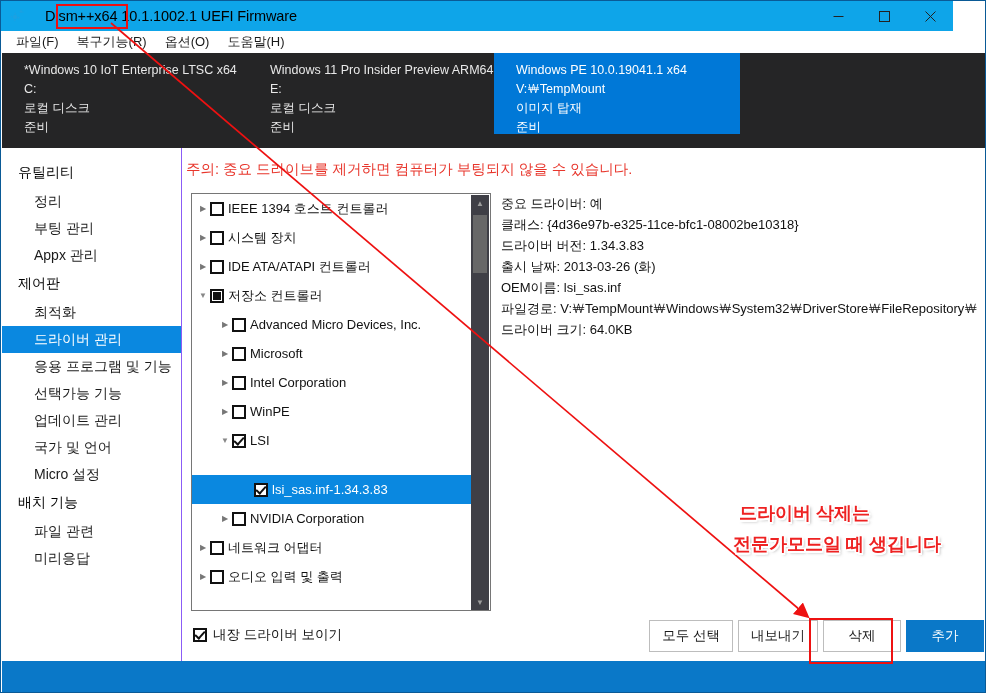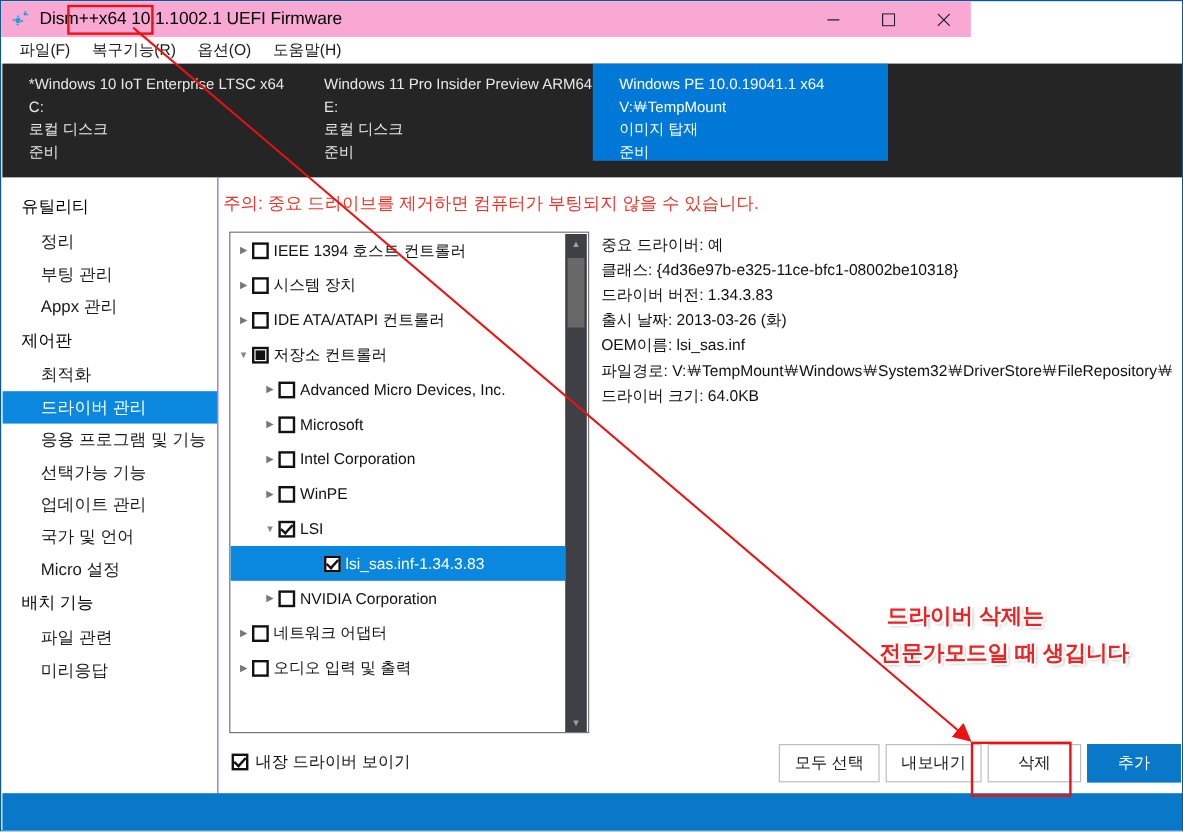--- a/index.html
+++ b/index.html
@@ -14,23 +14,23 @@
     position: relative;
     width: 986px; height: 693px;
     background: #ffffff;
     border: 1px solid #0a5a96;
     overflow: hidden;
   }
 
   
   .titlebar {
     position: absolute; left: 0; top: 0;
-    width: 808px; height: 30px;
-    background: #f9a8d4;
-    display: flex; align-items: center;
+    width: 952px; height: 30px;
+    background: #0ea5e9;
+    display: flex; align-items: center; gap: 12px;
   }
   .app-icon {
     width: 16px; height: 16px;
     margin-left: 8px; margin-right: 8px;
     position: relative; flex: none;
   }
   .title-text {
     font-size: 14.5px; color: #000000;
     white-space: nowrap;
     letter-spacing: -0.1px;
@@ -128,21 +128,21 @@
   .trow {
     height: 29px;
     display: flex; align-items: center;
     font-size: 13px; color: #111;
     white-space: nowrap;
     padding-left: 4px;
   }
   .trow.sel { background: #0a88e0; color: #ffffff; }
   .trow.d1 { padding-left: 4px; }
   .trow.d2 { padding-left: 26px; }
-  .trow.d3 { padding-left: 64px; }
+  .trow.d3 { padding-left: 48px; margin-top: 20px; }
   .arr {
     width: 14px; flex: none;
     font-size: 8px; color: #777;
     text-align: center; line-height: 1;
   }
   .arr.open { color: #888; }
   .arr.blank { visibility: hidden; }
   .cbox {
     width: 14px; height: 14px; flex: none;
     border: 2px solid #111;

